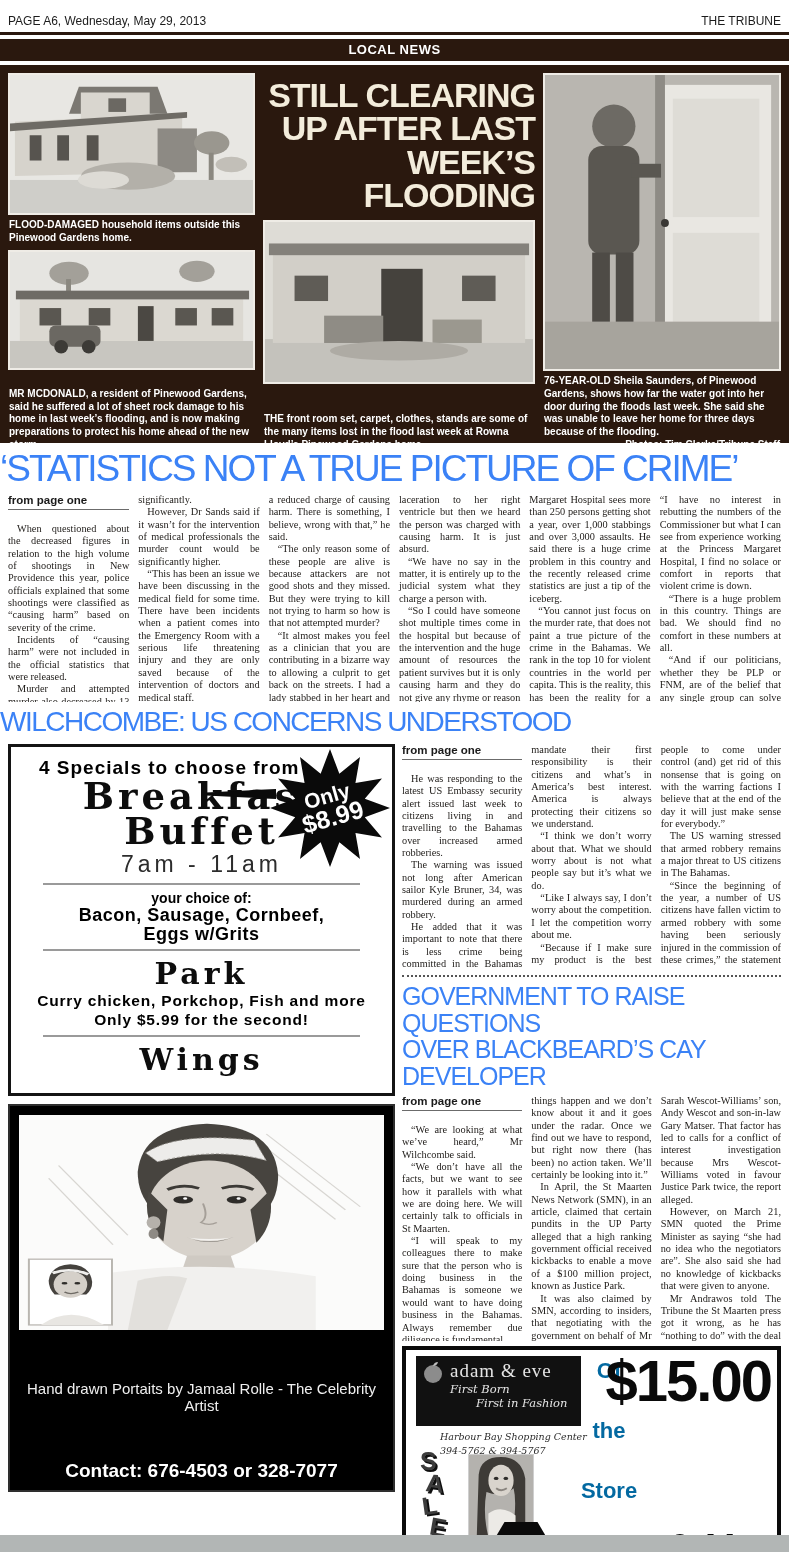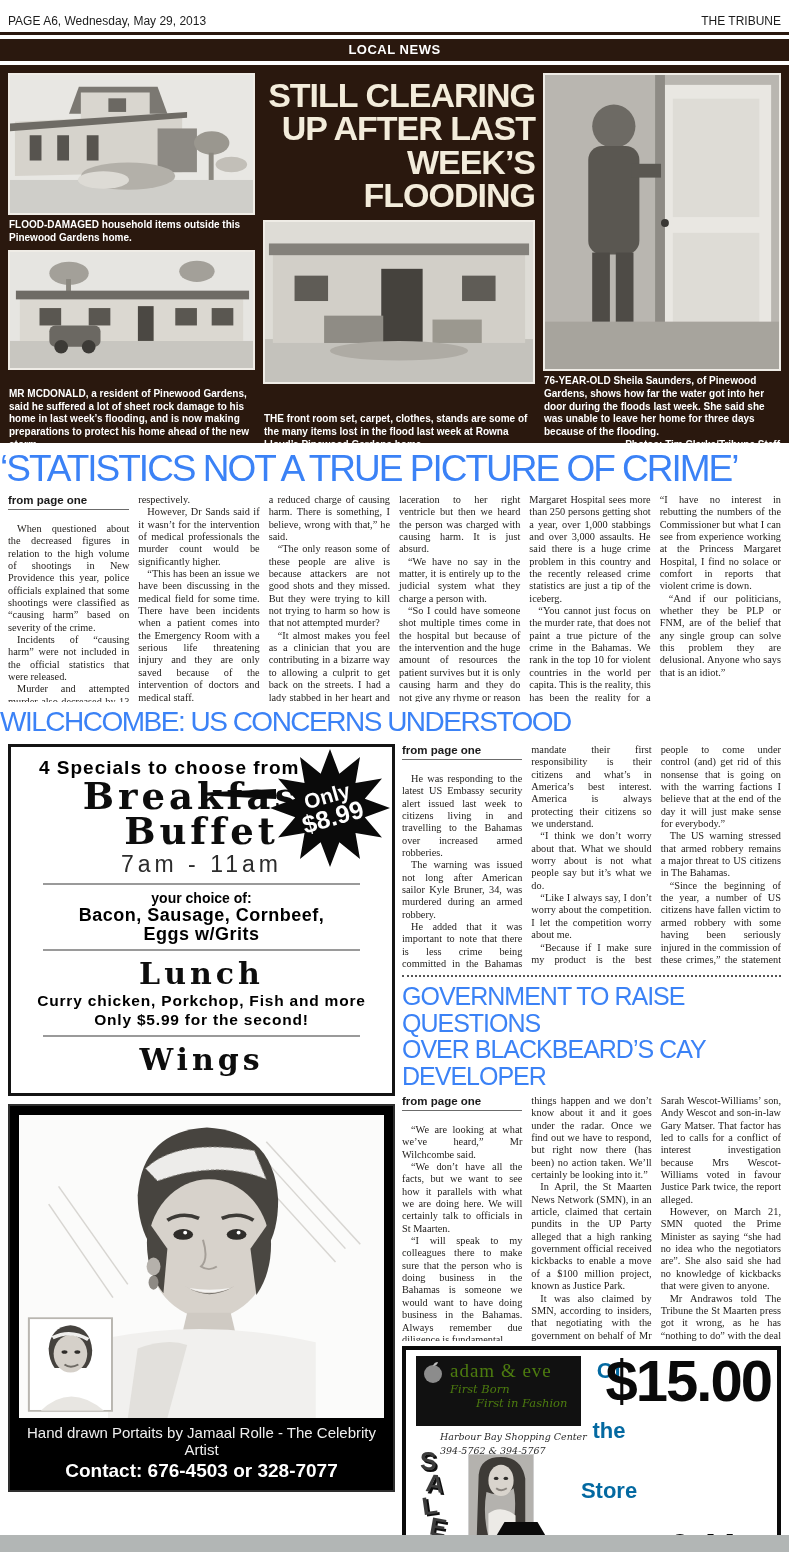--- a/index.html
+++ b/index.html
@@ -58,29 +58,29 @@
   .bf-wings { font-size: 30px; }
   .burst { position: absolute; top: 2px; right: 2px; width: 120px; height: 118px; background: #0a0a0a;
     clip-path: polygon(100% 50%,79% 57.8%,93.3% 75%,71.2% 71.2%,75% 93.3%,57.8% 79%,50% 100%,42.2% 79%,25% 93.3%,28.8% 71.2%,6.7% 75%,21% 57.8%,0% 50%,21% 42.2%,6.7% 25%,28.8% 28.8%,25% 6.7%,42.2% 21%,50% 0%,57.8% 21%,75% 6.7%,71.2% 28.8%,93.3% 25%,79% 42.2%);
     display: flex; flex-direction: column; align-items: center; justify-content: center; }
   .burst-inner { transform: rotate(-16deg); color: #fff; font-weight: 900; text-align: center; line-height: .95; }
   .burst-only { font-size: 21px; }
   .burst-price { font-size: 25px; }
   .bf-arrow { position: absolute; top: 42px; right: 116px; width: 70px; height: 10px; background: #0a0a0a; clip-path: polygon(0 35%, 100% 0, 100% 100%, 0 65%); }
 
   
-  .jamaal { background: #000; border: 2px solid #2e2e2e; margin-top: 8px; height: 388px; padding: 9px 9px 4px 9px; display: flex; flex-direction: column; }
+  .jamaal { background: #000; border: 2px solid #2e2e2e; margin-top: 8px; height: 388px; padding: 9px 9px 4px 9px; display: flex; flex-direction: column; gap: 44px; }
   .jam-art { background: #fbfbfa; flex: 1; overflow: hidden; position: relative; }
   .jam-art svg { display: block; width: 100%; height: 100%; }
   .jam-cap1 { color: #efefef; font-size: 15px; text-align: center; padding: 6px 0 2px 0; }
   .jam-cap2 { color: #fff; font-size: 19px; font-weight: 900; text-align: center; padding-bottom: 4px; }
 
   
   .adameve { position: relative; border: 4px solid #0a0a0a; height: 232px; margin-top: 5px; background: #fff; overflow: hidden; }
-  .ae-box { position: absolute; left: 10px; top: 6px; width: 165px; height: 70px; background: #111; color: #4d7c0f; padding: 4px 6px 2px 34px; }
+  .ae-box { position: absolute; left: 10px; top: 6px; width: 165px; height: 70px; background: #111; color: #e5e5e5; padding: 4px 6px 2px 34px; }
   .ae-apple { position: absolute; left: 4px; top: 4px; width: 26px; height: 24px; }
   .ae-brand { font-family: "Liberation Serif", serif; font-size: 19px; letter-spacing: 1px; }
   .ae-script { font-family: "DejaVu Serif", serif; font-style: italic; font-size: 11.5px; line-height: 1.25; }
   .ae-t2 { padding-left: 26px; }
   .ae-addr { position: absolute; left: 34px; top: 80px; font-family: "DejaVu Serif", serif; font-style: italic; font-size: 9.5px; color: #2b2b2b; line-height: 1.5; }
   .ae-sale { position: absolute; left: 14px; top: 100px; display: flex; flex-direction: column; }
   .ae-sale span { font-size: 25px; font-weight: 900; color: #3c3c3c; line-height: .88; text-shadow: 2px 2px 0 #0e0e0e; }
   .ae-sale span:nth-child(2) { transform: translateX(6px) rotate(6deg); }
   .ae-sale span:nth-child(3) { transform: translateX(2px) rotate(-8deg); }
   .ae-sale span:nth-child(4) { transform: translateX(10px) rotate(10deg); }
@@ -205,40 +205,41 @@
   <div class="article-cols cols-6">
     <div class="acol lead">
       <div class="fromtag">from page one</div>
       <div>
           <p>When questioned about the decreased figures in relation to the high volume of shootings in New Providence this year, police officials explained that some shootings were classified as “causing harm” based on severity of the crime.</p>
           <p>Incidents of “causing harm” were not included in the official statistics that were released.</p>
           <p>Murder and attempted murder also decreased by 13 per cent and 60 per cent</p>
         </div>
     </div>
     <div class="acol">
-        <p>respectively.</p>
+        <p>significantly.</p>
         <p>However, Dr Sands said if it wasn’t for the intervention of medical professionals the murder count would be significantly higher.</p>
         <p>“This has been an issue we have been discussing in the medical field for some time. There have been incidents when a patient comes into the Emergency Room with a serious life threatening injury and they are only saved because of the intervention of doctors and medical staff.</p>
       </div>
     <div class="acol">
         <p>a reduced charge of causing harm. There is something, I believe, wrong with that,” he said.</p>
         <p>“The only reason some of these people are alive is because attackers are not good shots and they missed. But they were trying to kill not trying to harm so how is that not attempted murder?</p>
         <p>“It almost makes you feel as a clinician that you are contributing in a bizarre way to allowing a culprit to get back on the streets. I had a lady stabbed in her heart and she was fortunate enough to survive after we repaired a</p>
       </div>
     <div class="acol">
         <p>laceration to her right ventricle but then we heard the person was charged with causing harm. It is just absurd.</p>
         <p>“We have no say in the matter, it is entirely up to the judicial system what they charge a person with.</p>
         <p>“So I could have someone shot multiple times come in the hospital but because of the intervention and the huge amount of resources the patient survives but it is only causing harm and they do not give any rhyme or reason for their decision.”</p>
       </div>
     <div class="acol">
         <p>Margaret Hospital sees more than 250 persons getting shot a year, over 1,000 stabbings and over 3,000 assaults. He said there is a huge crime problem in this country and the recently released crime statistics are just a tip of the iceberg.</p>
         <p>“You cannot just focus on the murder rate, that does not paint a true picture of the crime in the Bahamas. We rank in the top 10 for violent countries in the world per capita. This is the reality, this has been the reality for a long time and this is not a PLP or FNM statement,” he said.</p>
       </div>
     <div class="acol">
         <p>“I have no interest in rebutting the numbers of the Commissioner but what I can see from experience working at the Princess Margaret Hospital, I find no solace or comfort in reports that violent crime is down.</p>
+        <p>“There is a huge problem in this country. Things are bad. We should find no comfort in these numbers at all.</p>
         <p>“And if our politicians, whether they be PLP or FNM, are of the belief that any single group can solve this problem they are delusional. Anyone who says that is an idiot.”</p>
       </div>
   </div>
 
   <h2 class="head-xl wilch-head">WILCHCOMBE: US CONCERNS UNDERSTOOD</h2>
 
   <div class="lower">
 
     <div class="lower-left">
       <div class="bfast">
@@ -251,21 +252,21 @@
           <div class="burst-inner">
             <div class="burst-only">Only</div>
             <div class="burst-price">$8.99</div>
           </div>
         </div>
         <div class="adline"></div>
         <div class="bf-choice">your choice of:</div>
         <div class="bf-items">Bacon, Sausage, Cornbeef,</div>
         <div class="bf-items">Eggs w/Grits</div>
         <div class="adline"></div>
-        <div class="stencil bf-lunch">Lunch</div>
+        <div class="stencil bf-lunch">Park</div>
         <div class="bf-line">Curry chicken, Porkchop, Fish and more</div>
         <div class="bf-line">Only $5.99 for the second!</div>
         <div class="adline"></div>
         <div class="stencil bf-wings">Wings</div>
 
       </div>
 
       <div class="jamaal">
         <div class="jam-art">
           <svg viewBox="0 0 369 340" preserveAspectRatio="none">

